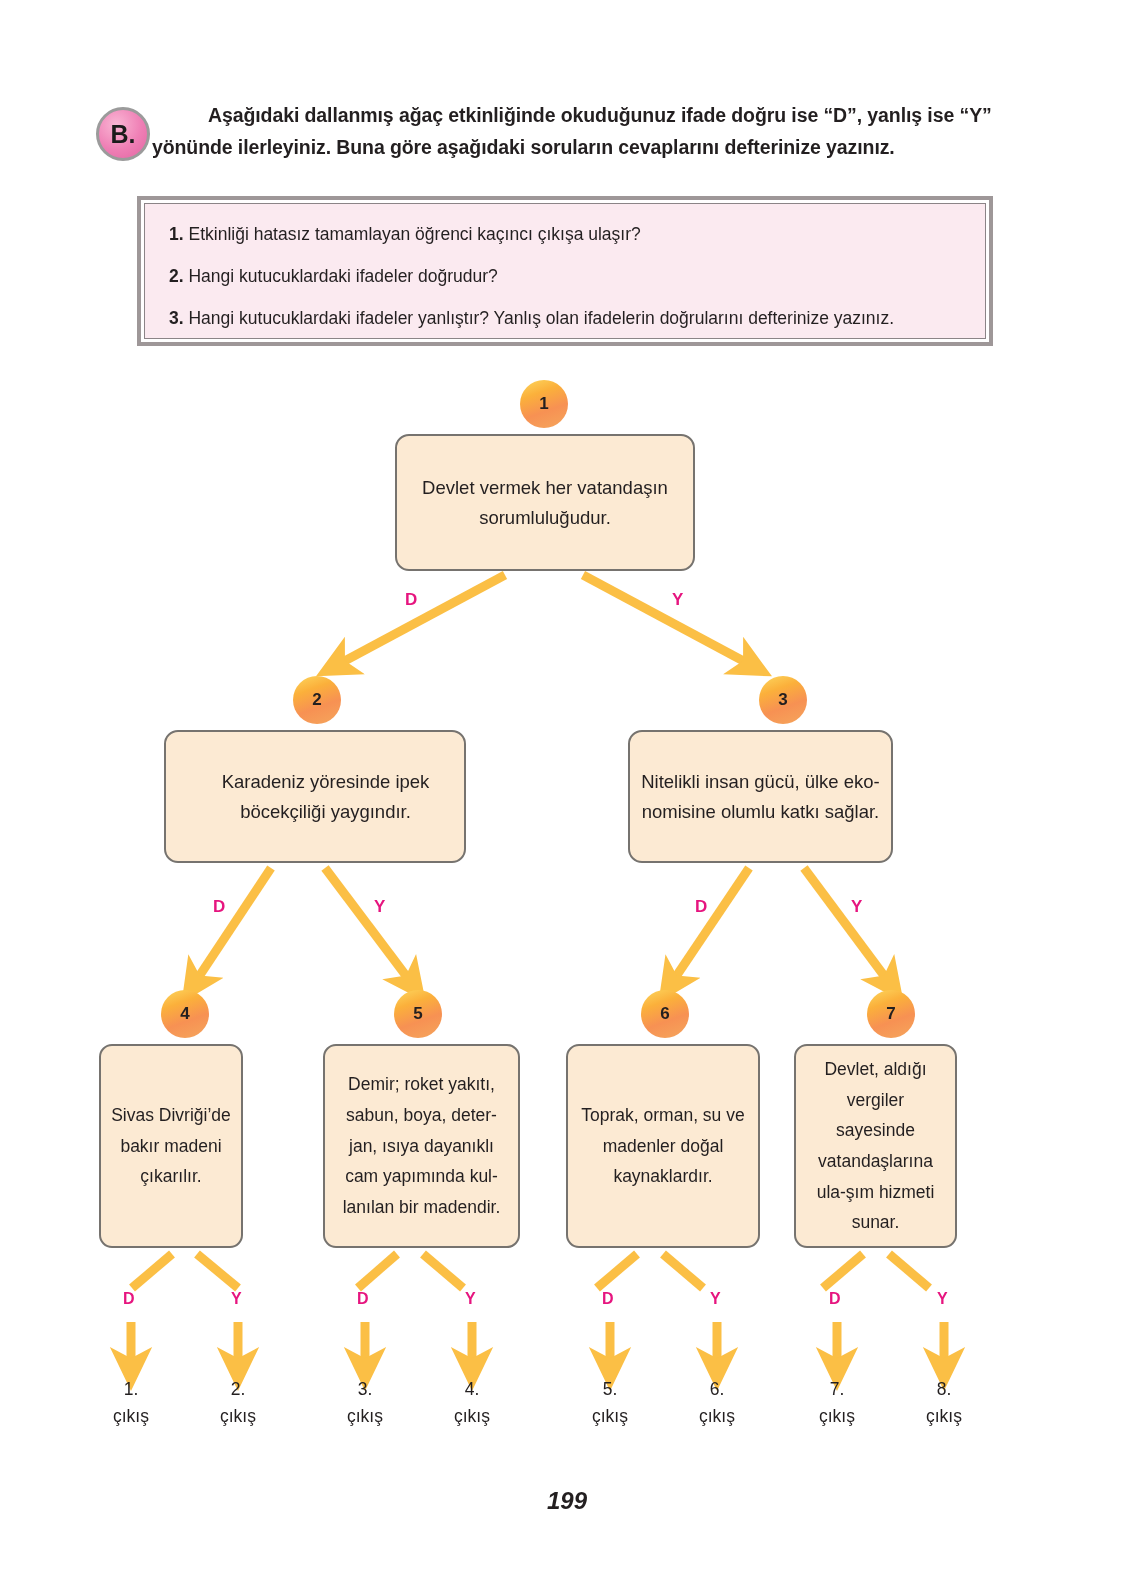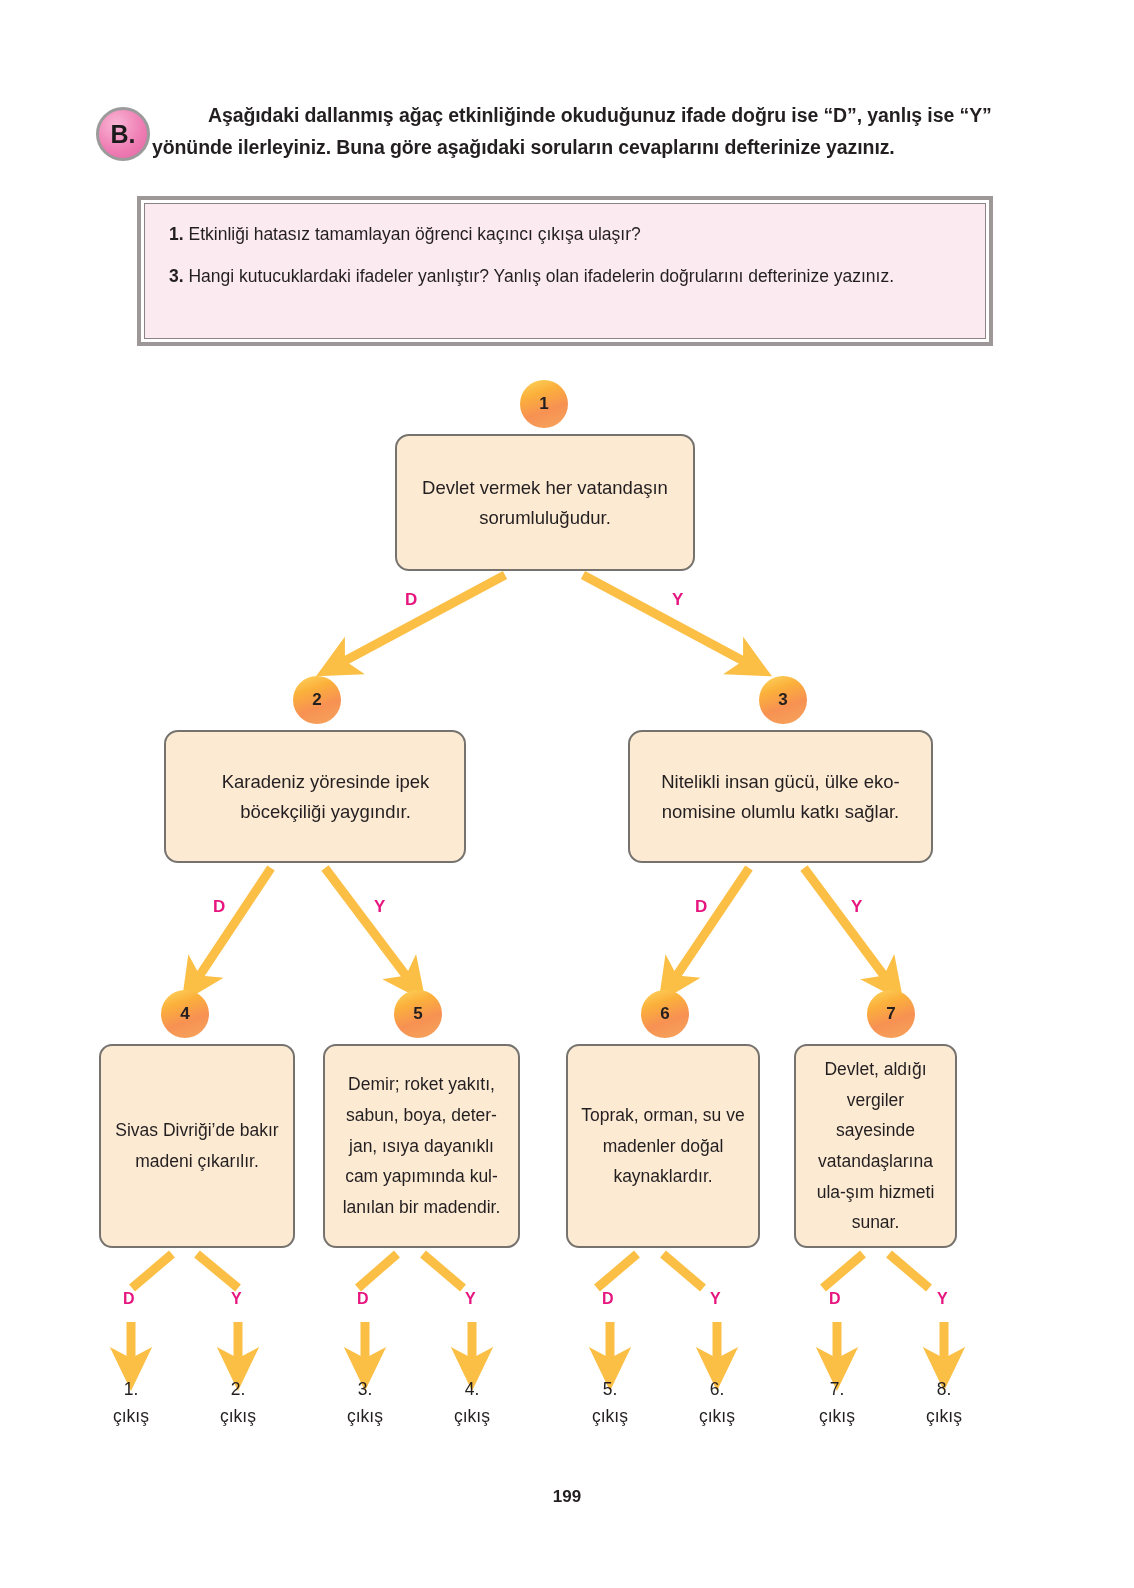--- a/index.html
+++ b/index.html
@@ -86,41 +86,45 @@
 
   
   .exit{
     position:absolute;text-align:center;width:110px;
     font-size:17.5px;line-height:1.55;color:#231f20;
   }
 
   
   .pagenum{
     position:absolute;left:0;top:1487px;width:1134px;text-align:center;
-    font-size:17px;font-weight:bold;color:#231f20;
+    font-size:24px;font-weight:bold;color:#231f20;font-style:italic;
   }
 </style>
 </head>
 <body>
 
 <div id="page">
 
   <div class="header">
     <div class="badge-b">B.</div>
     <div class="header-text">
       <span class="indent"></span><span>Aşağıdaki dallanmış ağaç etkinliğinde okuduğunuz ifade doğru ise “D”, yanlış ise “Y”</span>
       <span class="line2">yönünde ilerleyiniz. Buna göre aşağıdaki soruların cevaplarını defterinize yazınız.</span>
     </div>
   </div>
 
   <div class="qbox-outer">
     <div class="qbox-inner">
       <div class="qline">
         <b>1.</b>
         <span>Etkinliği hatasız tamamlayan öğrenci kaçıncı çıkışa ulaşır?</span>
+      </div>
+      <div class="qline">
+        <b>2.</b>
+        <span>Hangi kutucuklardaki ifadeler doğrudur?</span>
       </div>
       <div class="qline">
         <b>3.</b>
         <span>Hangi kutucuklardaki ifadeler yanlıştır? Yanlış olan ifadelerin doğrularını defterinize yazınız.</span>
       </div>
     </div>
   </div>
 
   <div class="tree">
 
@@ -168,29 +172,29 @@
     <div class="numbadge" style="left:521px;top:381px;">1</div>
     <div class="nodebox" style="left:395px;top:434px;width:300px;height:137px;">Devlet vermek her vatandaşın sorumluluğudur.</div>
 
     <div class="dy" style="left:405px;top:591px;">D</div>
     <div class="dy" style="left:672px;top:591px;">Y</div>
 
     <div class="numbadge" style="left:294px;top:677px;">2</div>
     <div class="nodebox" style="left:164px;top:730px;width:302px;height:133px;padding-left:31px;">Karadeniz yöresinde ipek böcekçiliği yaygındır.</div>
 
     <div class="numbadge" style="left:760px;top:677px;">3</div>
-    <div class="nodebox" style="left:628px;top:730px;width:305px;height:133px;">Nitelikli insan gücü, ülke eko-nomisine olumlu katkı sağlar.</div>
+    <div class="nodebox" style="left:628px;top:730px;width:265px;height:133px;">Nitelikli insan gücü, ülke eko-nomisine olumlu katkı sağlar.</div>
 
     <div class="dy" style="left:213px;top:898px;">D</div>
     <div class="dy" style="left:374px;top:898px;">Y</div>
     <div class="dy" style="left:695px;top:898px;">D</div>
     <div class="dy" style="left:851px;top:898px;">Y</div>
 
     <div class="numbadge" style="left:162px;top:991px;">4</div>
-    <div class="nodebox leaf" style="left:99px;top:1044px;width:196px;height:204px;">Sivas Divriği’de bakır madeni çıkarılır.</div>
+    <div class="nodebox leaf" style="left:99px;top:1044px;width:144px;height:204px;">Sivas Divriği’de bakır madeni çıkarılır.</div>
 
     <div class="numbadge" style="left:395px;top:991px;">5</div>
     <div class="nodebox leaf" style="left:323px;top:1044px;width:197px;height:204px;">Demir; roket yakıtı, sabun, boya, deter-jan, ısıya dayanıklı cam yapımında kul-lanılan bir madendir.</div>
 
     <div class="numbadge" style="left:642px;top:991px;">6</div>
     <div class="nodebox leaf" style="left:566px;top:1044px;width:194px;height:204px;">Toprak, orman, su ve madenler doğal kaynaklardır.</div>
 
     <div class="numbadge" style="left:868px;top:991px;">7</div>
     <div class="nodebox leaf" style="left:794px;top:1044px;width:163px;height:204px;">Devlet, aldığı vergiler sayesinde vatandaşlarına ula-şım hizmeti sunar.</div>
 

